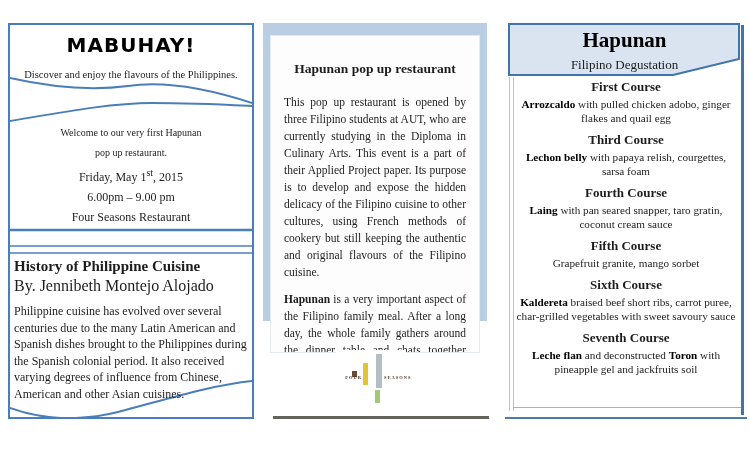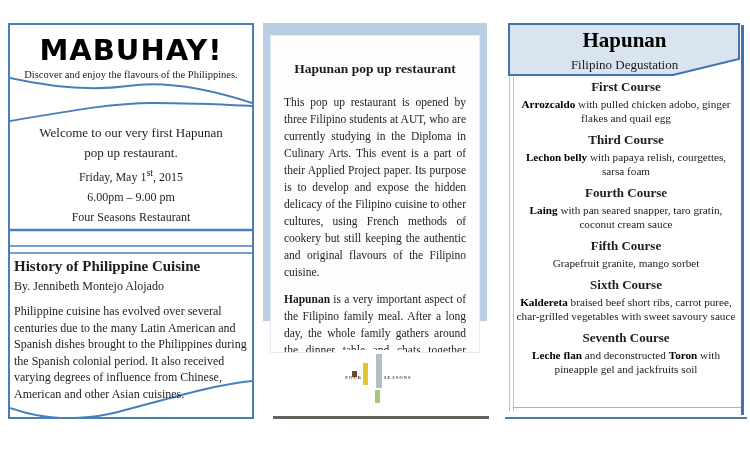--- a/index.html
+++ b/index.html
@@ -9,29 +9,29 @@
   }
   
   .panel-left{
     position:absolute;left:8px;top:23px;width:246px;height:396px;
     border:2px solid #4a7ebb;background:#ffffff;box-sizing:border-box;
   }
   .left-decor{position:absolute;left:0;top:0;width:242px;height:392px;}
   .mab-title{
     position:absolute;top:8px;left:0;right:0;text-align:center;
     font-family:"DejaVu Sans","Liberation Sans",sans-serif;
-    font-weight:900;font-size:29px;letter-spacing:1px;color:#000;
+    font-weight:900;font-size:20px;letter-spacing:1px;color:#000;
   }
   .mab-tag{position:absolute;top:44px;left:0;right:0;text-align:center;font-size:10.5px;color:#222;}
   .welcome-block{position:absolute;top:98px;left:0;right:0;text-align:center;line-height:20px;}
-  .welcome-block .wl-big{font-size:13px;}
+  .welcome-block .wl-big{font-size:10px;}
   .welcome-block .wl-small{font-size:12px;}
   .history-block{position:absolute;top:232px;left:4px;right:4px;text-align:left;}
   .hist-heading{font-size:15px;font-weight:700;line-height:18px;}
-  .hist-byline{font-size:12px;line-height:16px;margin-top:3px;}
+  .hist-byline{font-size:16px;line-height:16px;margin-top:3px;}
   .hist-body{font-size:12px;line-height:16.5px;margin-top:9px;}
   
   .panel-mid{position:absolute;left:263px;top:23px;width:224px;height:298px;background:#b9cde3;}
   .mid-inner{
     position:absolute;left:7px;top:12px;width:210px;height:318px;background:#fdfdfe;
     border:1px solid #e4eaf2;box-sizing:border-box;padding:0 13px;overflow:hidden;
   }
   .mid-heading{margin-top:25px;text-align:center;font-size:13.5px;font-weight:700;}
   .mid-para{margin-top:17px;text-align:justify;font-size:11.5px;line-height:17px;}
   .mid-para + .mid-para{margin-top:10px;}

